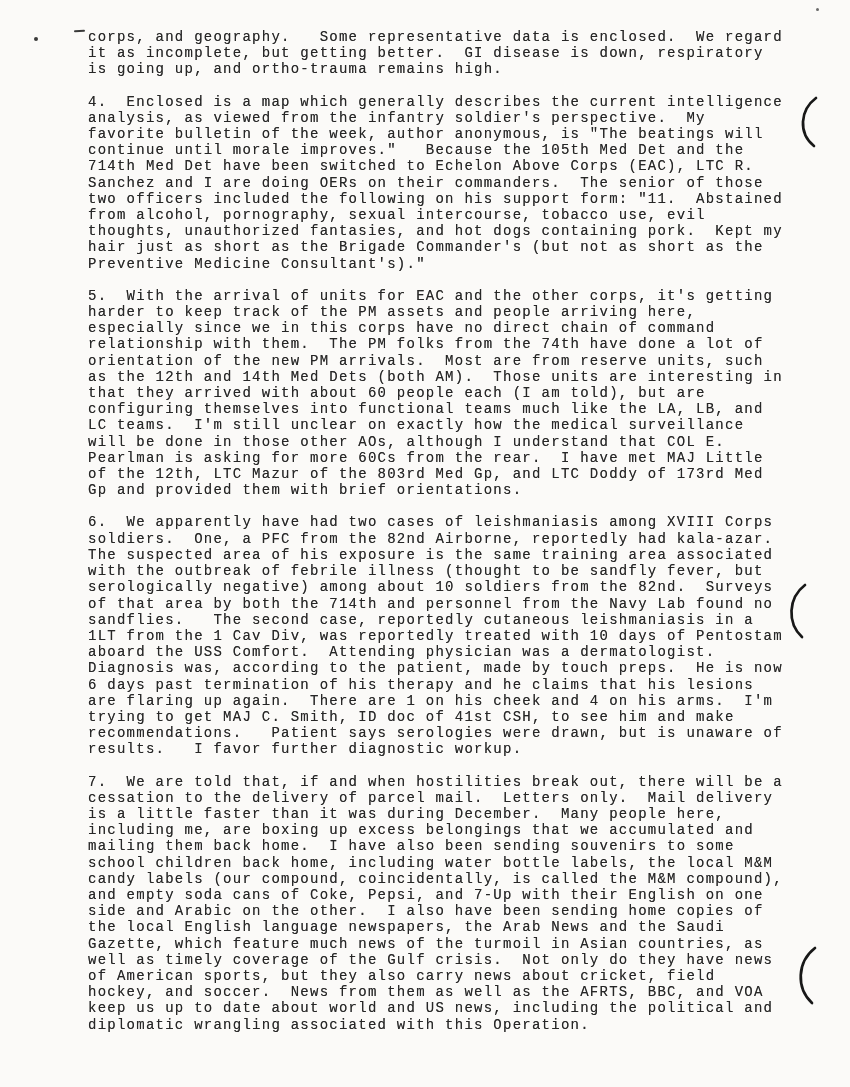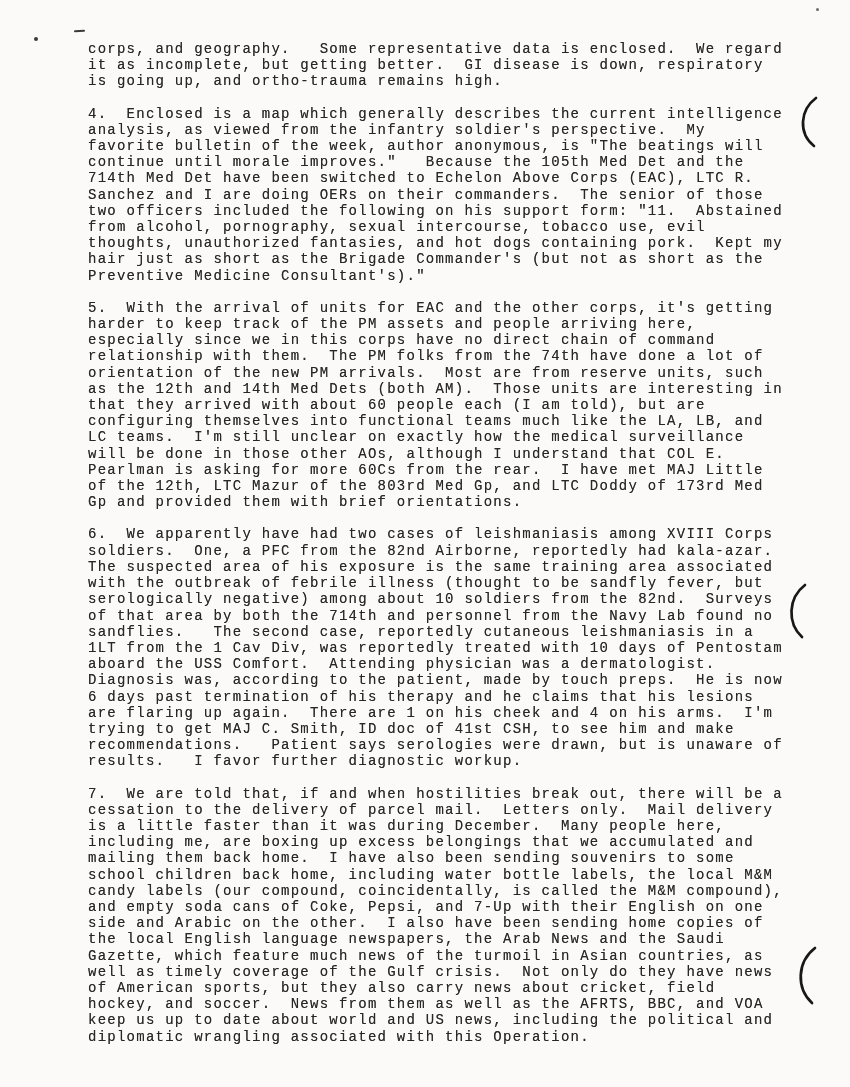--- a/index.html
+++ b/index.html
@@ -25,21 +25,21 @@
     width: 724px;
     font-family: "Liberation Mono", "DejaVu Sans Mono", monospace;
     font-size: 14px;
     line-height: 16.2px;
     letter-spacing: 1.25px;
     color: #272727;
     text-shadow: 0 0 0.6px rgba(30,30,30,0.55);
   }
   .para {
     white-space: pre;
-    margin: 12px 0 16px 0;
+    margin: 0 0 16px 0;
   }
   .pen-paren {
     position: absolute;
     pointer-events: none;
   }
   .pen-paren path {
     fill: none;
     stroke: #181818;
     stroke-width: 2.7;
     stroke-linecap: round;

